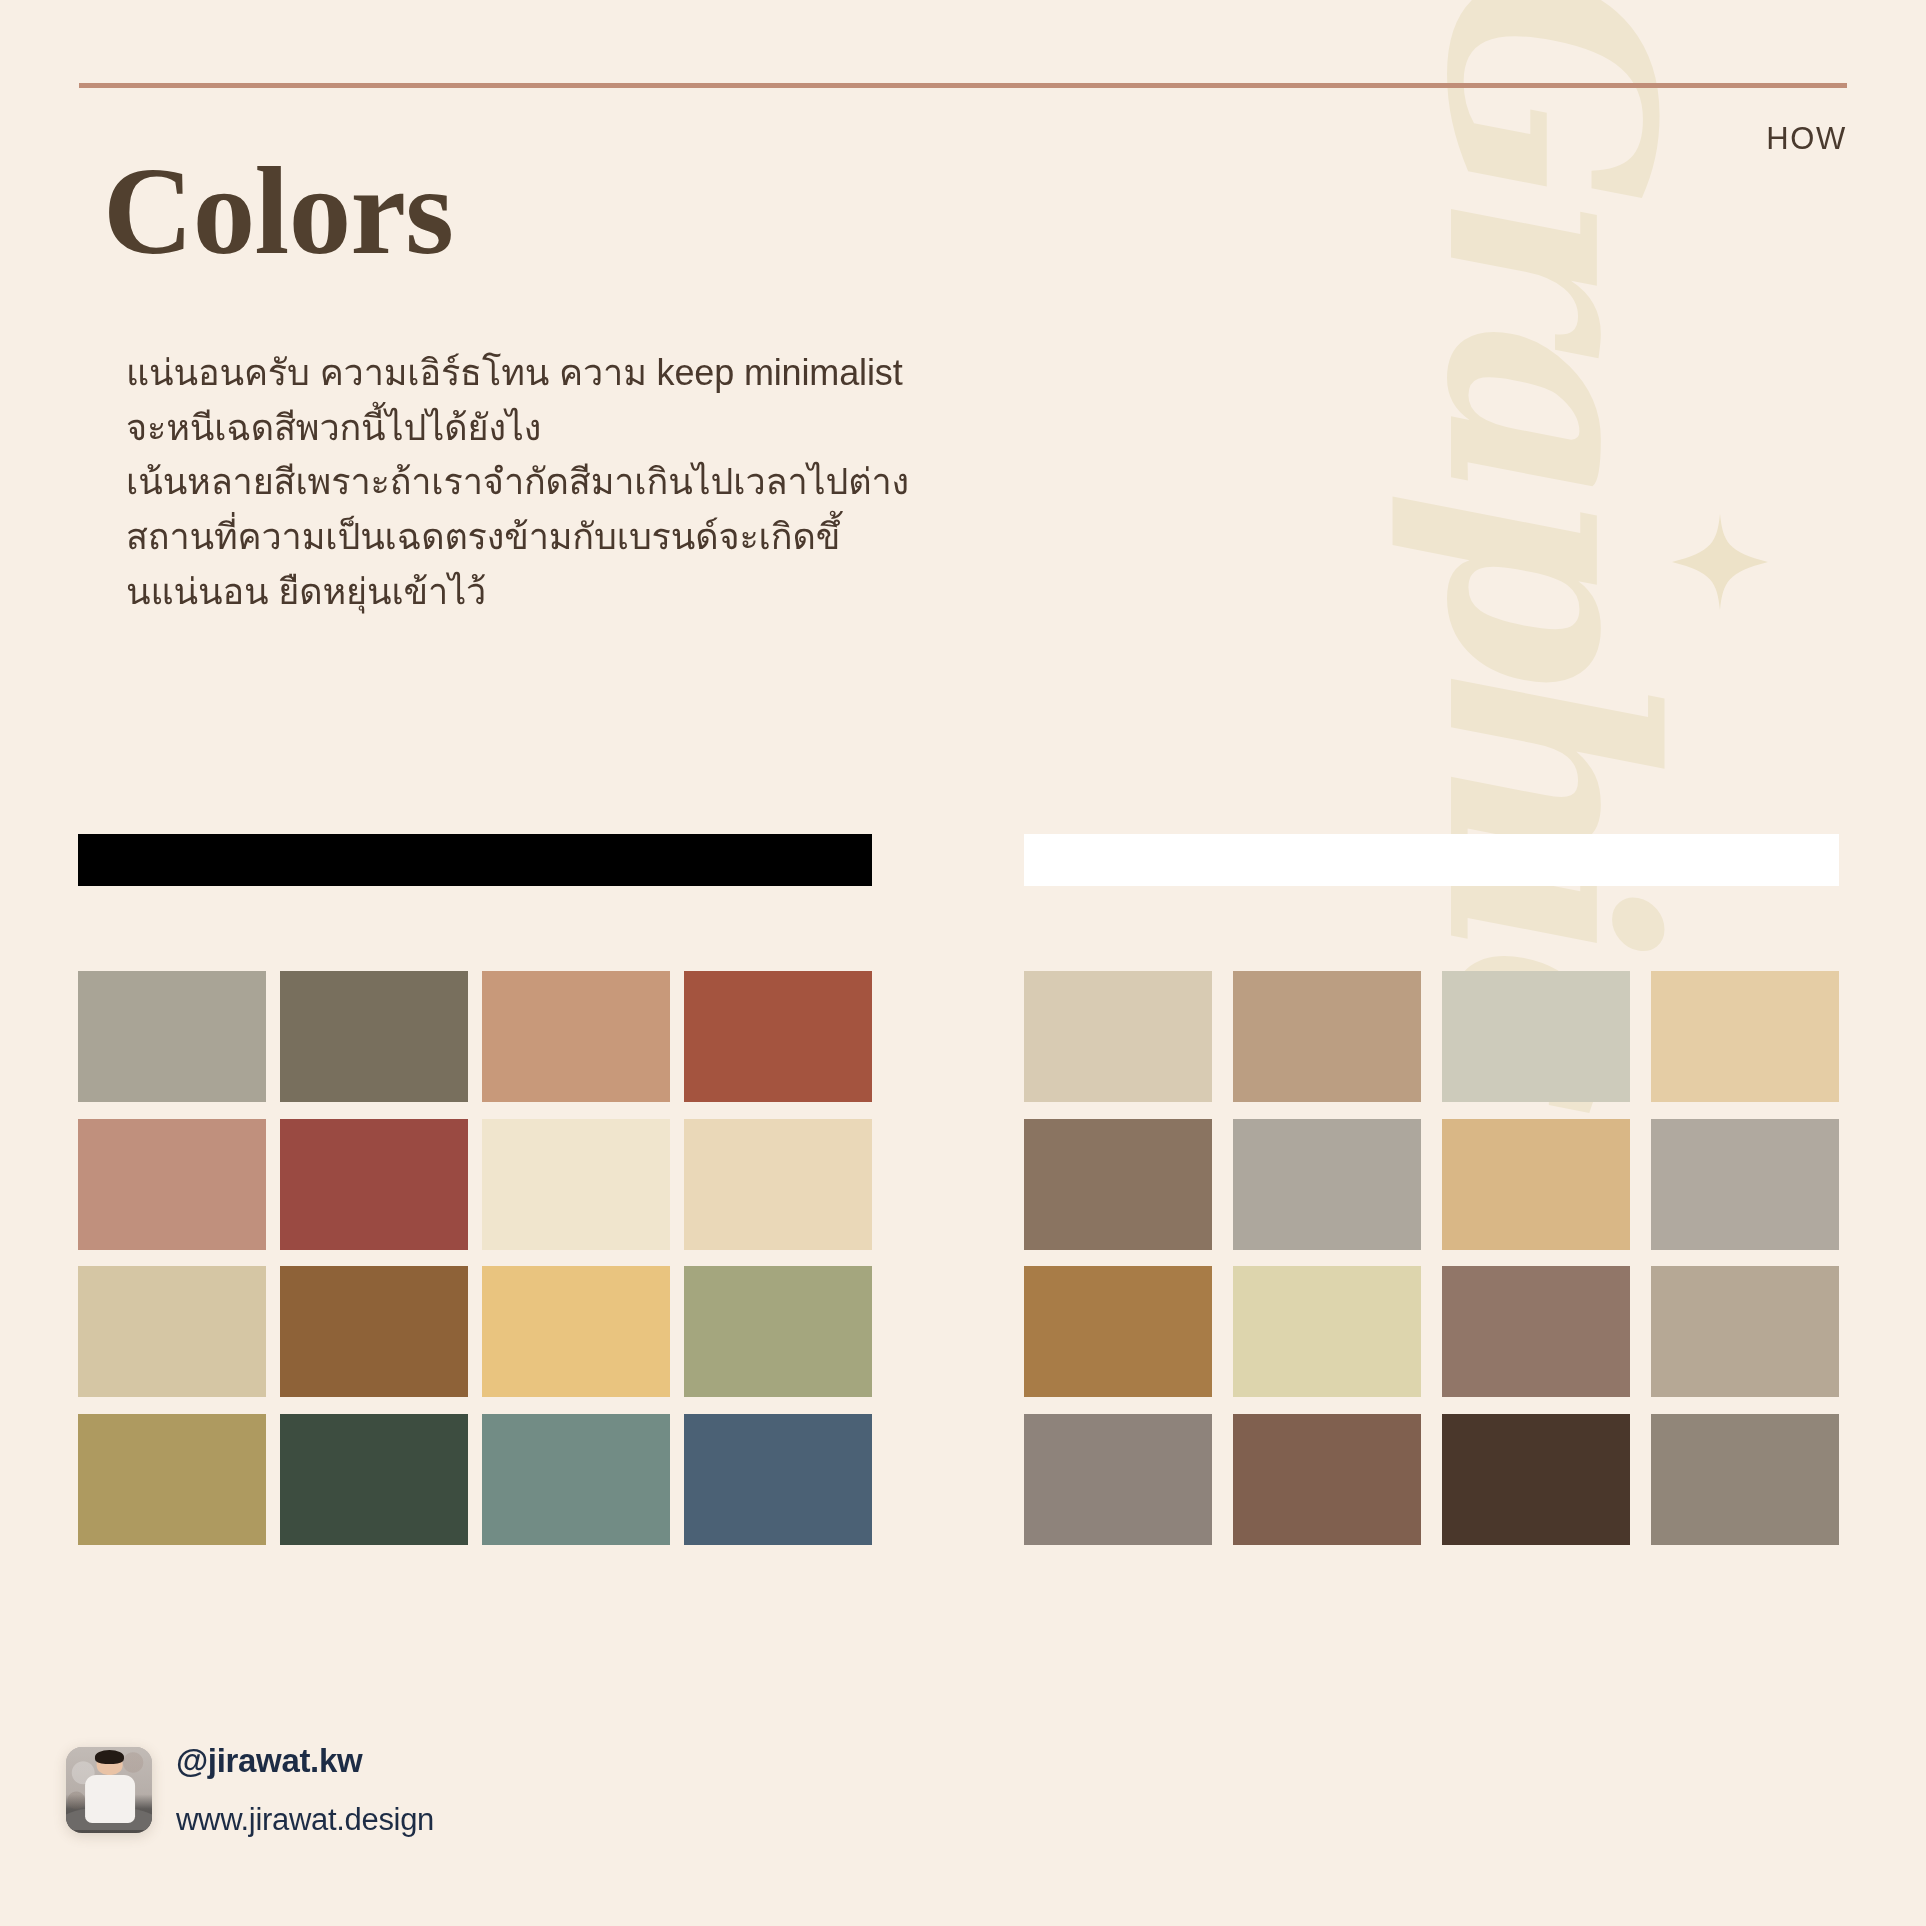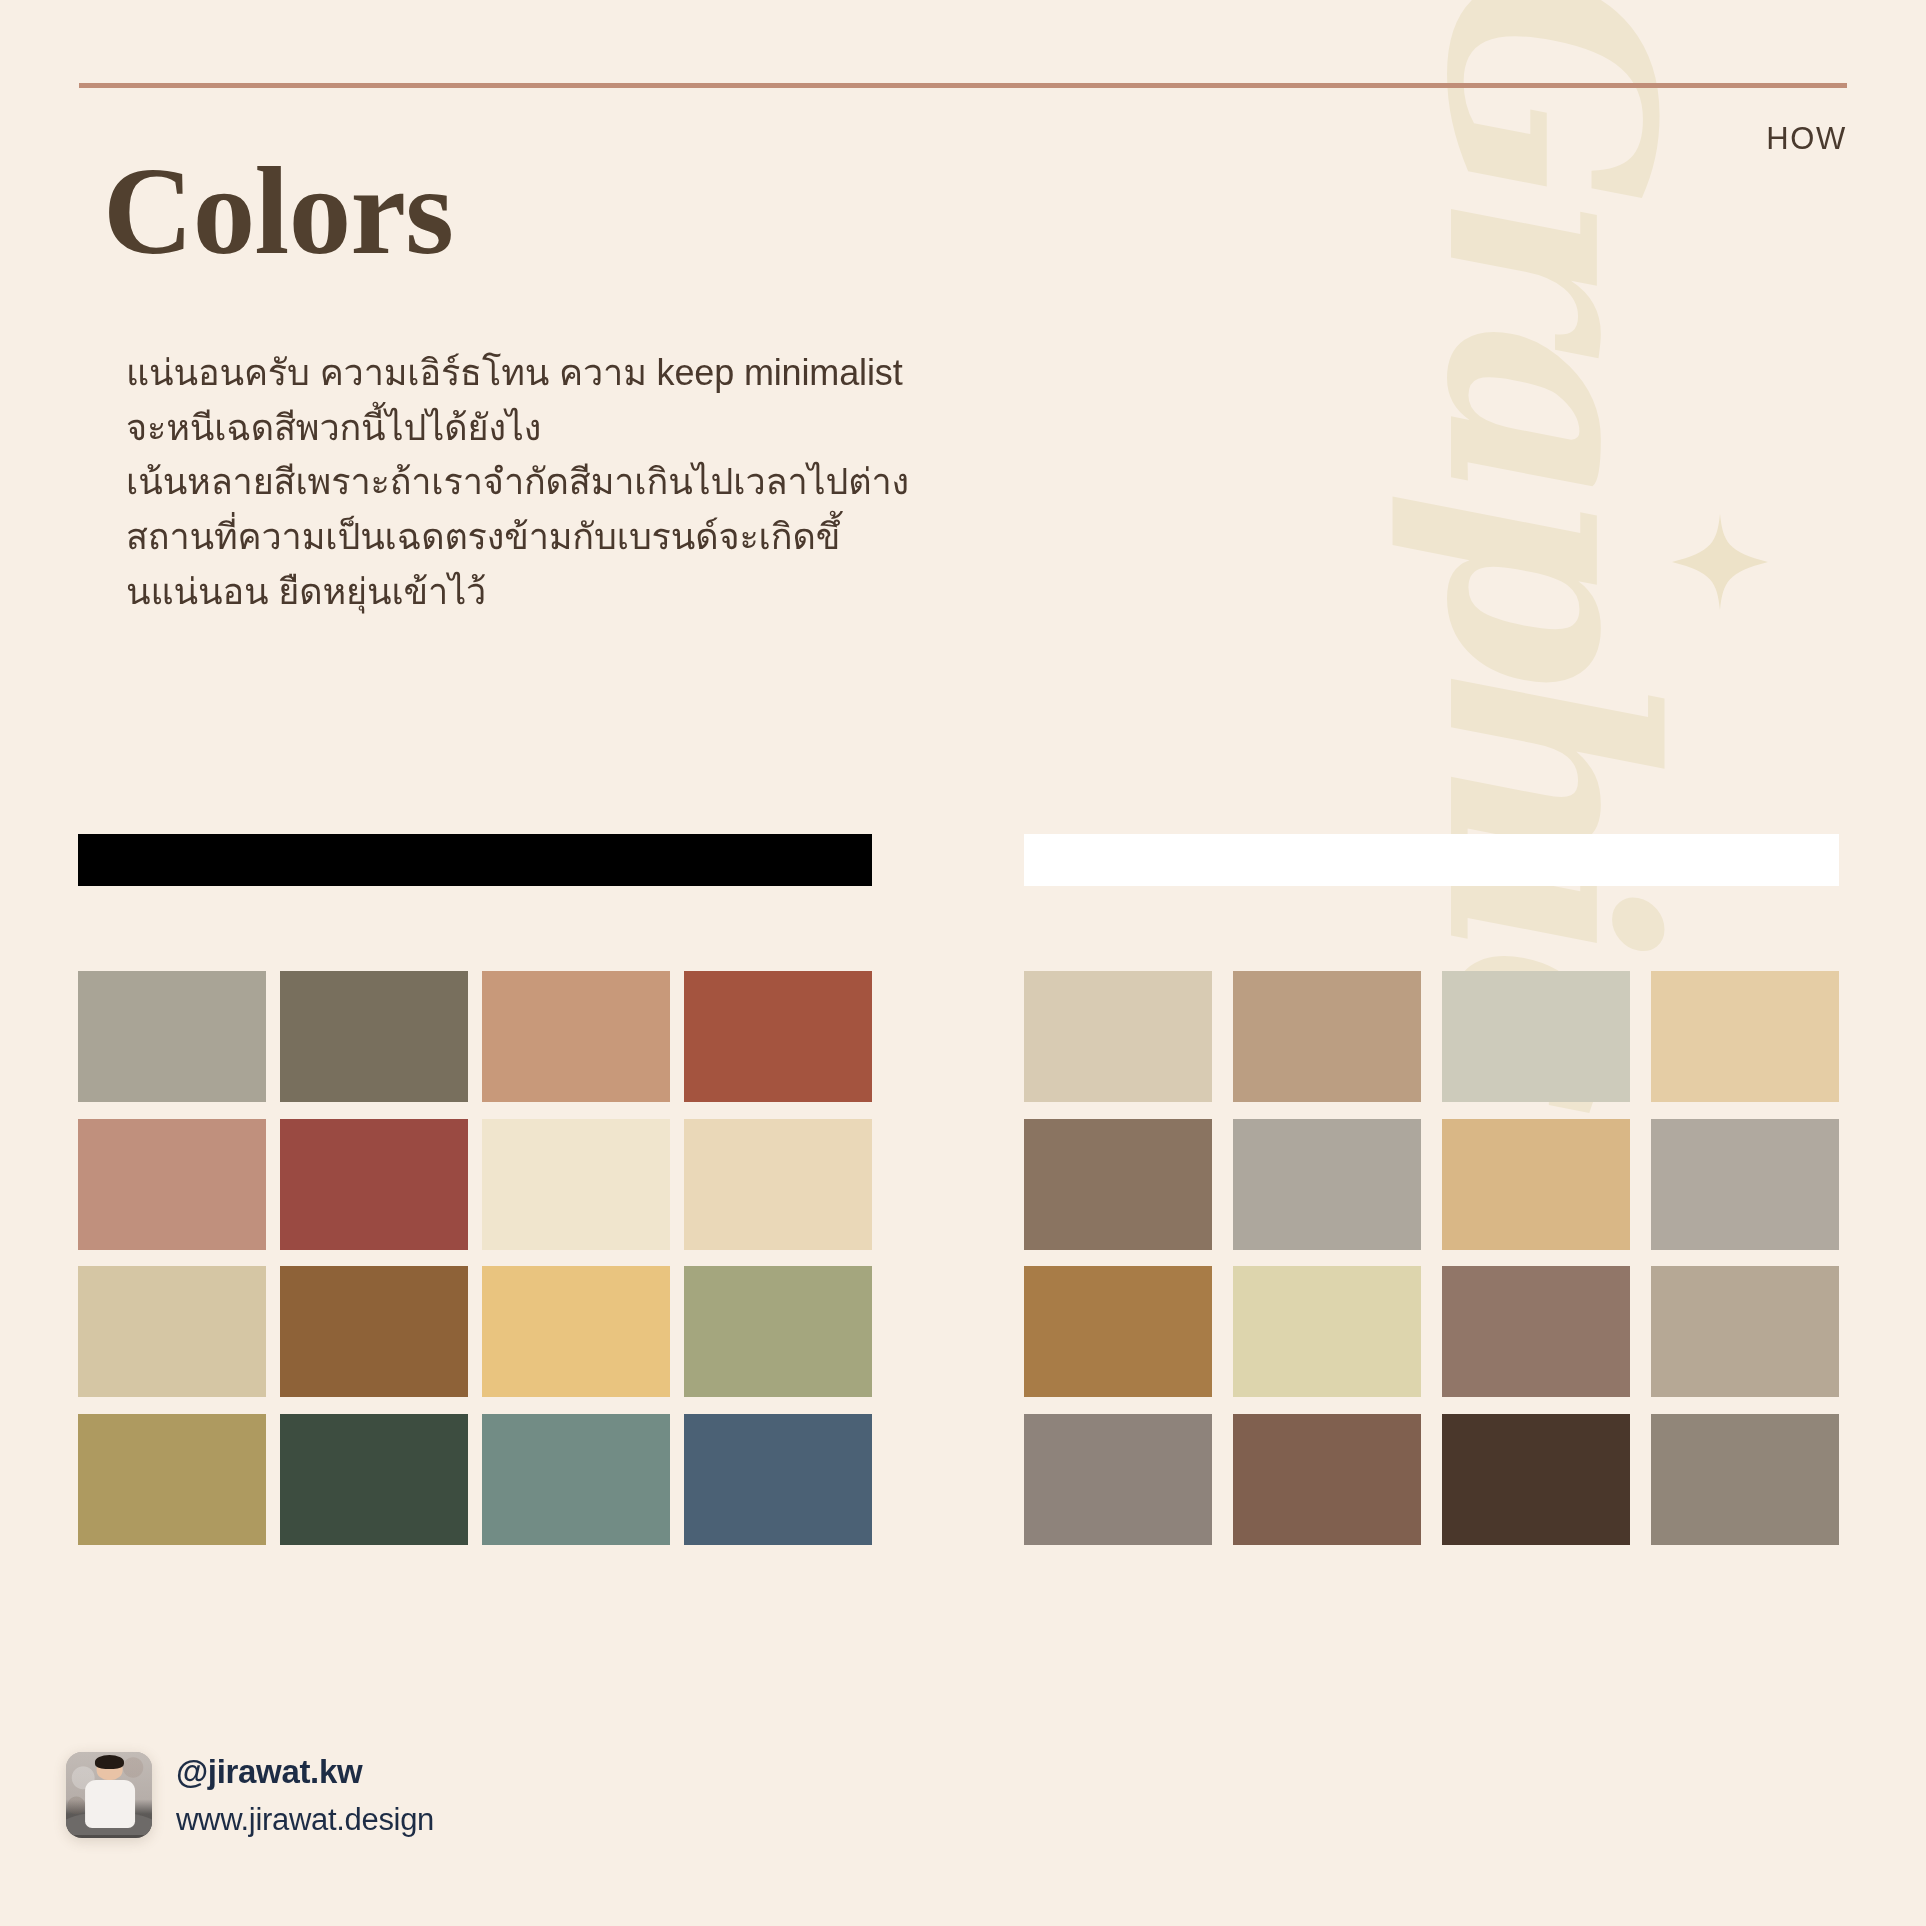--- a/index.html
+++ b/index.html
@@ -137,21 +137,21 @@
     width:34%; height:16%;
     transform:translateX(-48%);
     background:#231a14; border-radius:50% 50% 36% 36%;
   }
   #avatar .torso{
     position:absolute; left:50%; bottom:12%;
     width:58%; height:56%;
     transform:translateX(-48%);
     background:#f4f1ee; border-radius:22% 22% 14% 14%;
   }
-  #footer-text{ display:flex; flex-direction:column; gap:11px; }
+  #footer-text{ display:flex; flex-direction:column; gap:22px; }
   #footer-handle{
     font-size:33px; color:#1d2c45; font-weight:700; letter-spacing:-0.01em;
   }
   #footer-site{
     font-size:31px; color:#1d2c45; font-weight:400; letter-spacing:-0.01em;text-align:center;
   }
 </style>
 </head>
 <body style="background: rgb(248, 239, 229);">
 

